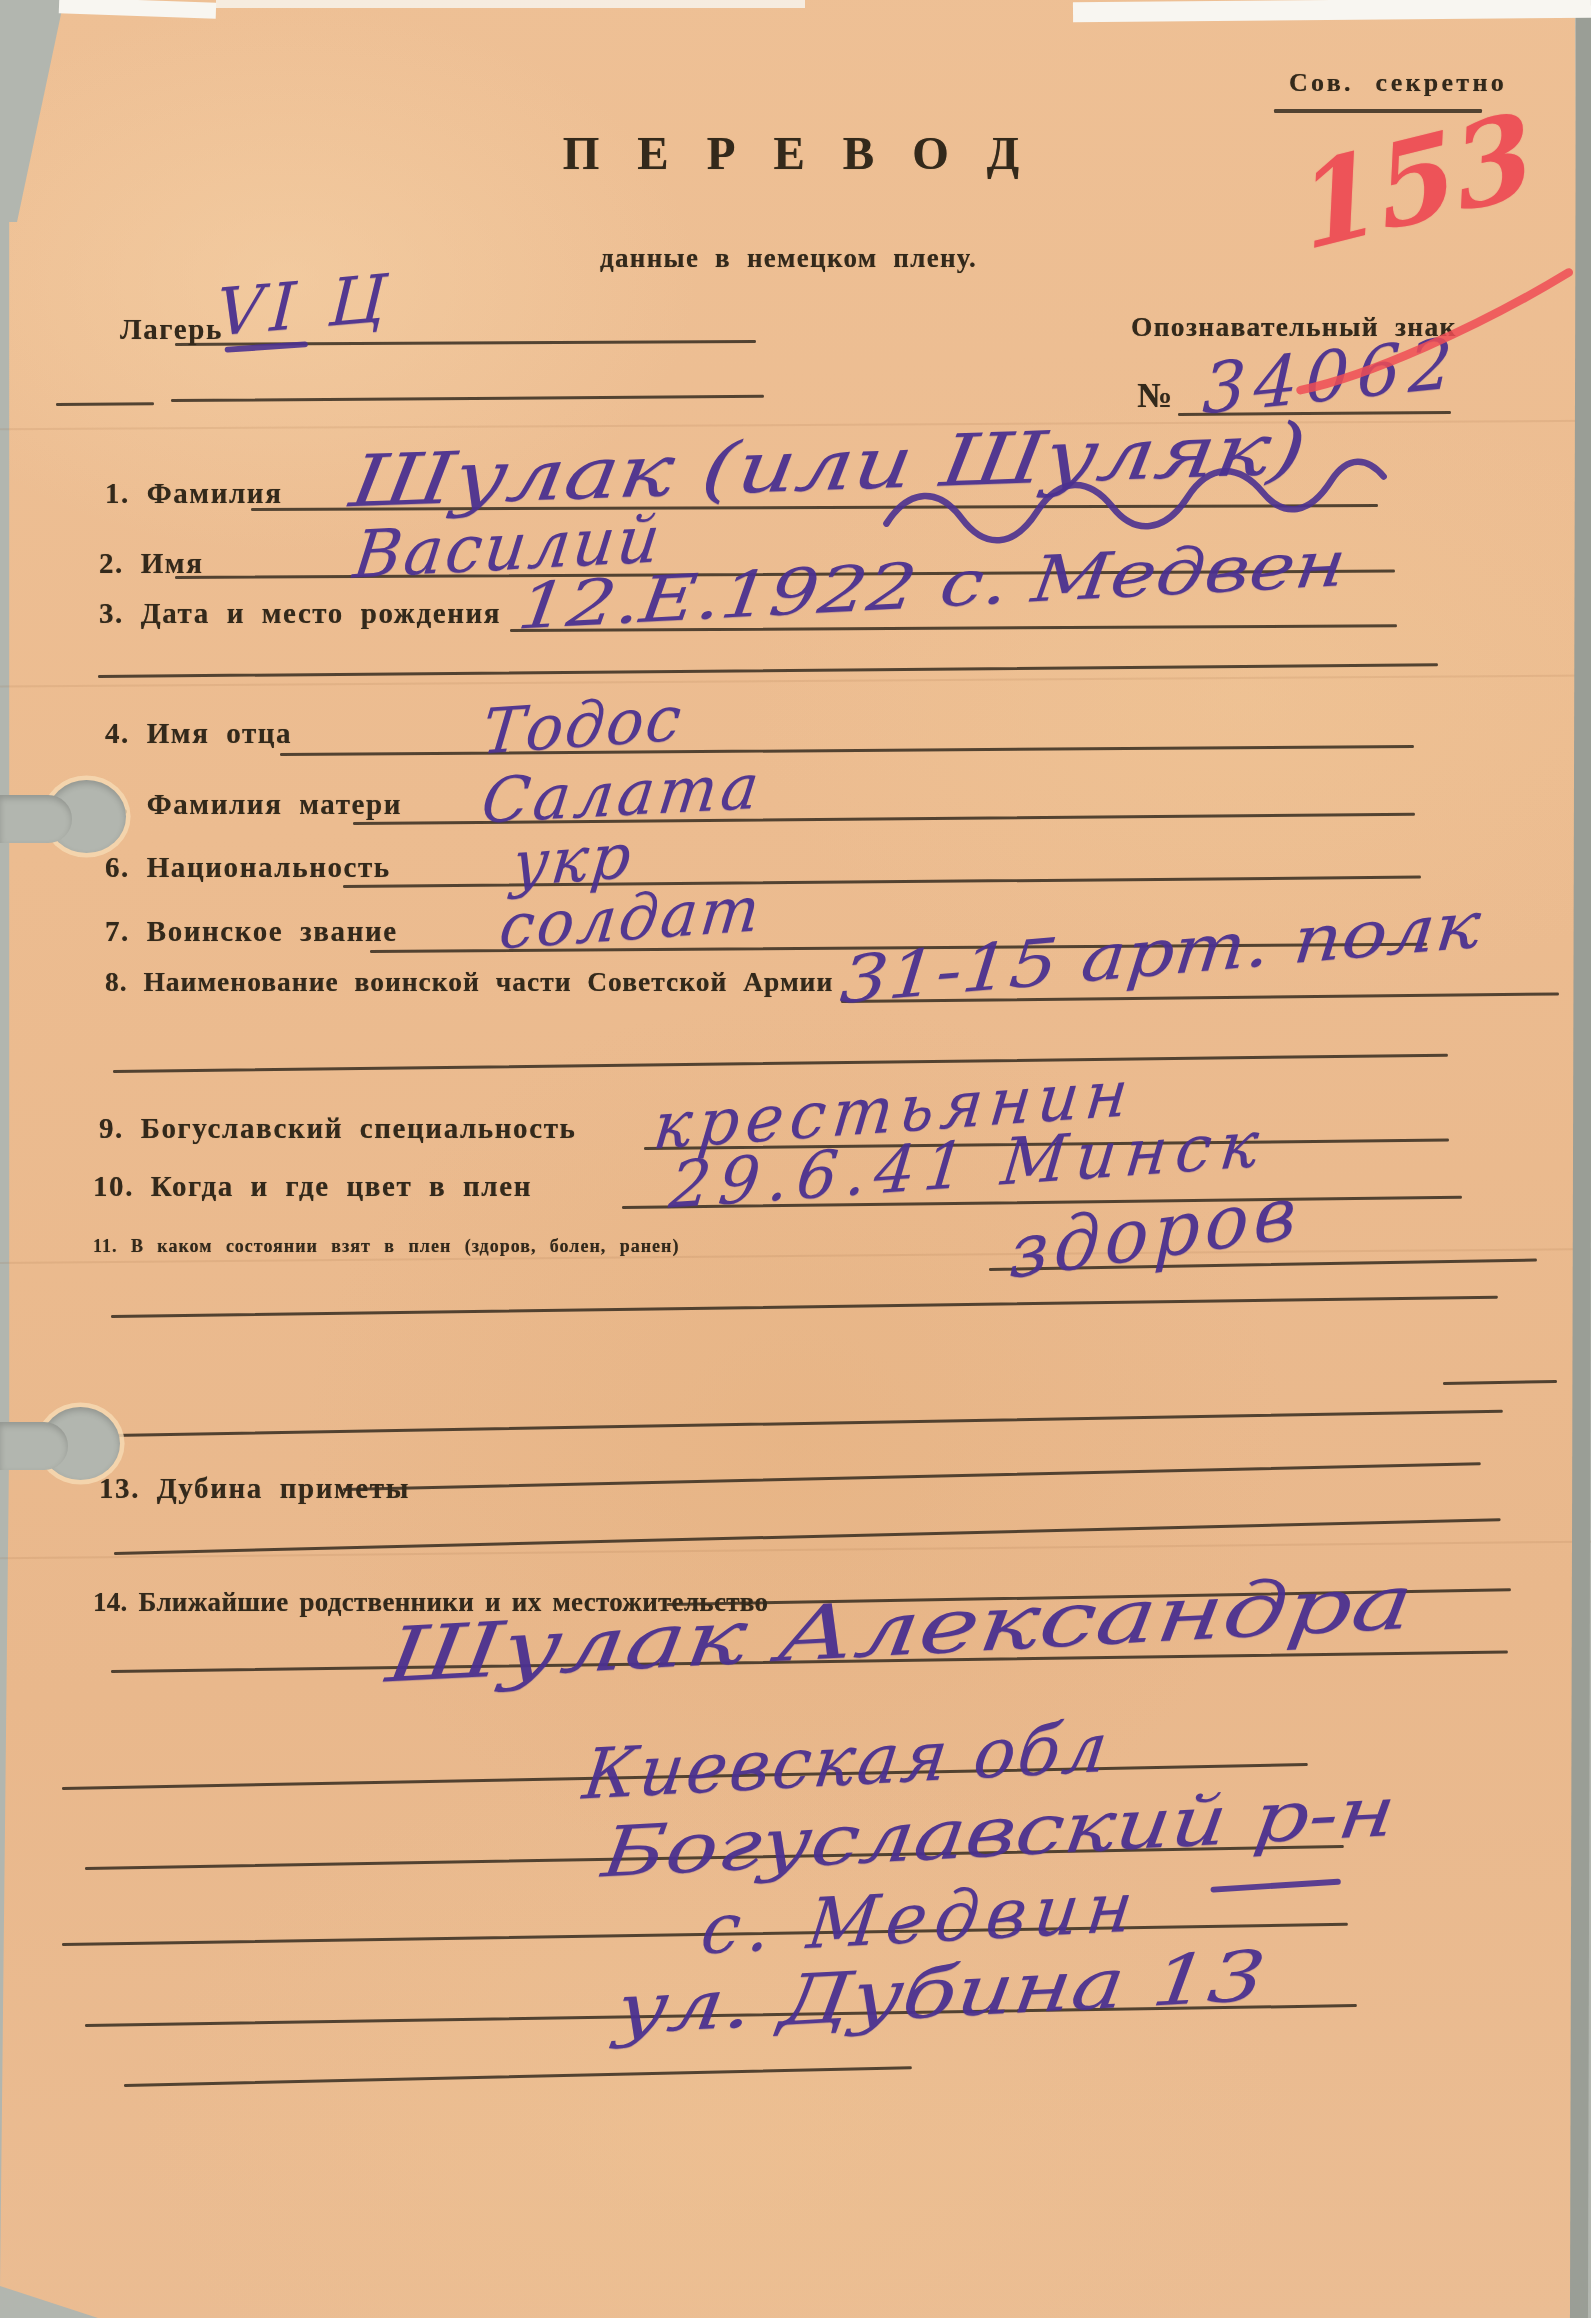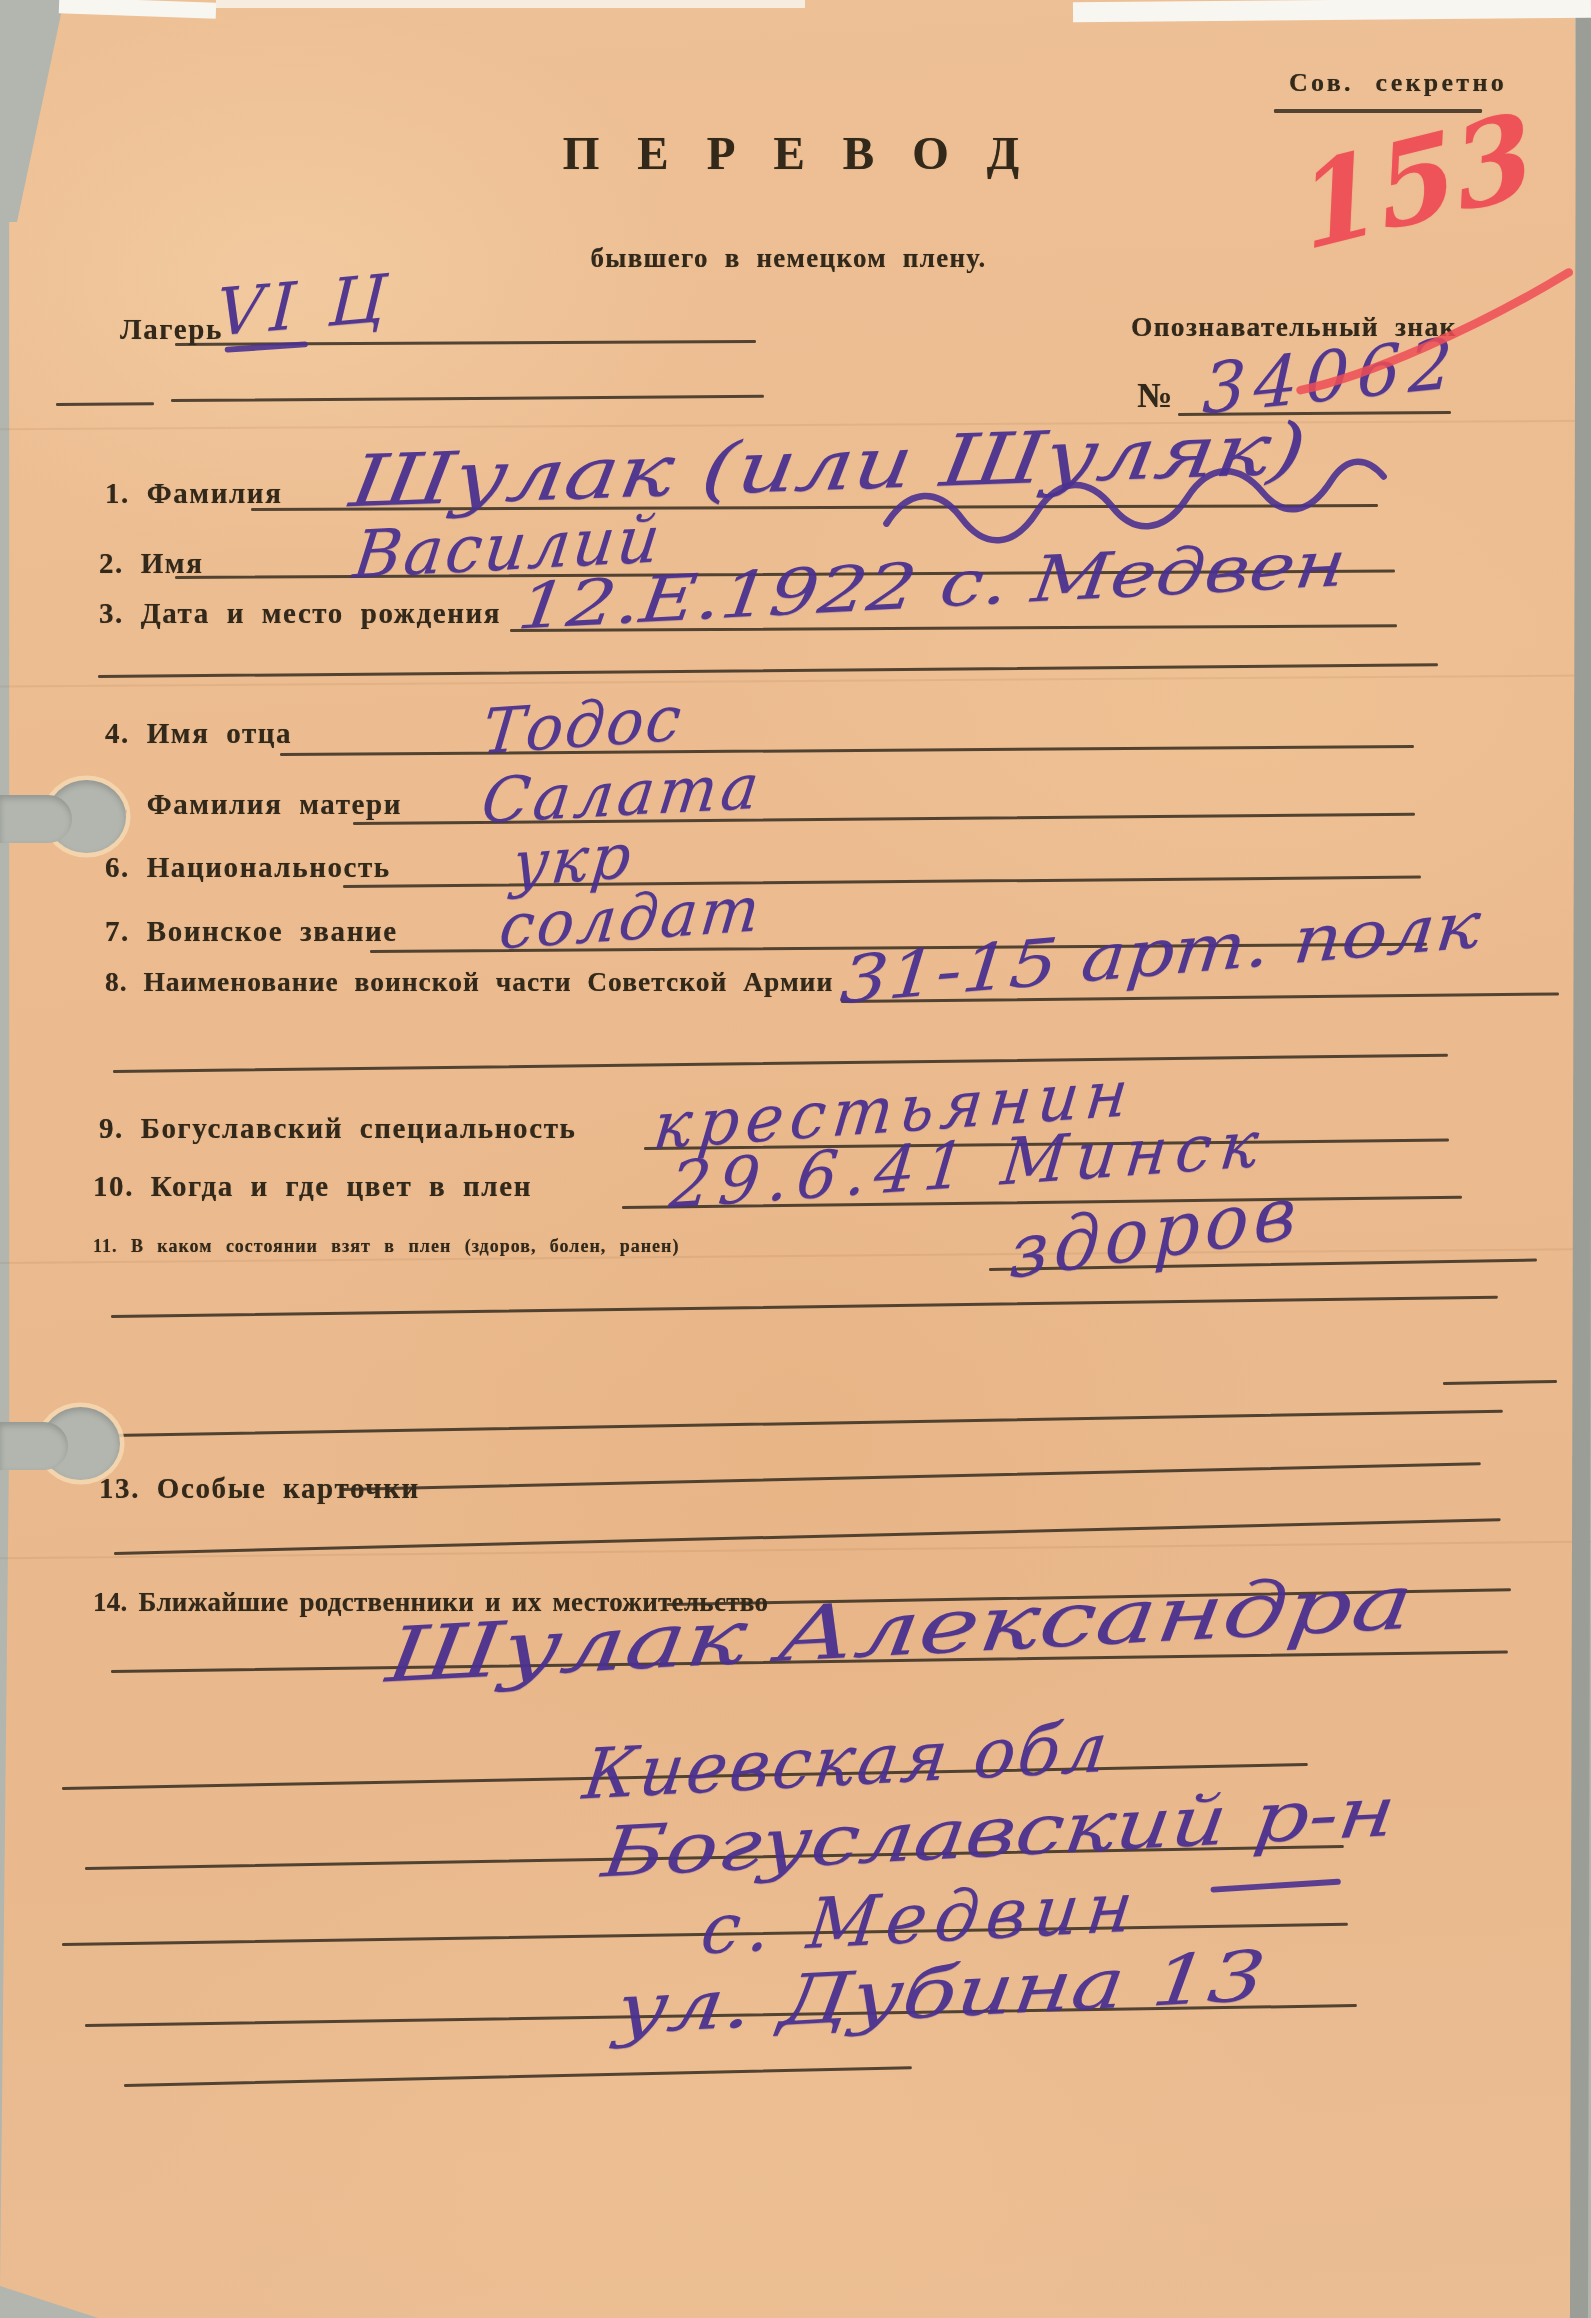--- a/index.html
+++ b/index.html
@@ -69,21 +69,21 @@
   <div class="rule" style="left:85px;top:1867px;width:1259px;transform:rotate(-1deg);"></div>
   <div class="rule" style="left:62px;top:1943px;width:1286px;transform:rotate(-.9deg);"></div>
   <div class="rule" style="left:85px;top:2024px;width:1272px;transform:rotate(-.9deg);"></div>
   <div class="rule" style="left:124px;top:2084px;width:788px;transform:rotate(-1.3deg);"></div>
 
   <div class="typed" style="left:1276px;top:68px;font-size:26px;letter-spacing:3.3px;word-spacing:11.8px;margin-left:13px;">Сов. секретно</div>
   <div class="rule" style="left:1274px;top:109px;width:208px;height:3.9px;"></div>
 
   <div class="typed" style="left:0;top:126px;width:1591px;text-align:center;font-size:47px;letter-spacing:9.2px;">П Е Р Е В О Д</div>
 
-  <div class="typed" style="left:0;top:243px;width:1577px;text-align:center;font-size:27px;letter-spacing:1.3px;">бывшего в немецком  плену.</div>
+  <div class="typed" style="left:0;top:243px;width:1577px;text-align:center;font-size:27px;letter-spacing:1.3px;">данные в немецком  плену.</div>
 
   <div class="hand red" style="left:1292px;top:143px;font-size:114px;transform:rotate(-14deg) skewX(-6deg);font-weight:700;">153</div>
 
   <div class="typed" style="left:120px;top:313px;">Лагерь</div>
   <div class="hand" style="left:219px;top:275px;font-size:65px;transform:rotate(-5deg) skewX(-8deg);letter-spacing:6.5px;">VI Ц</div>
 
   <div class="typed" style="left:1107px;top:311px;font-size:27.5px;letter-spacing:1.3px;margin-left:24px;">Опознавательный знак</div>
   <div class="typed" style="left:1137px;top:376px;font-size:35px;">№</div>
   <div class="hand" style="left:1204px;top:349px;font-size:69px;transform:rotate(-6deg) skewX(-8deg);letter-spacing:7.9px;">34062</div>
 
@@ -149,21 +149,21 @@
 
   <div class="typed" style="left:93px;top:1236px;font-size:18px;letter-spacing:1px;">
     <span>11.</span>
     <span>В каком состоянии взят в плен (здоров, болен, ранен)</span>
   </div>
   <div class="hand" style="left:1011px;top:1209px;font-size:73px;transform:rotate(-8deg) skewX(-10deg);letter-spacing:5.2px;">здоров</div>
 
 
   <div class="typed" style="left:99px;top:1472px;">
     <span>13.</span>
-    <span>Особые карточки</span>
+    <span>Дубина приметы</span>
   </div>
 
   <div class="typed" style="left:93px;top:1587px;font-size:27px;letter-spacing:0.3px;word-spacing:3.9px;">
     <span>14.</span>
     <span>Ближайшие родственники и их местожительство</span>
   </div>
   <div class="hand" style="left:393px;top:1611px;font-size:75px;transform:rotate(-3deg) skewX(-10deg) scaleX(1.35);">Шулак Александра</div>
 
   <div class="hand" style="left:589px;top:1734px;font-size:69px;transform:rotate(-3deg) skewX(-10deg);letter-spacing:2.6px;">Киевская обл</div>
   <div class="hand" style="left:608px;top:1812px;font-size:69px;transform:rotate(-3deg) skewX(-10deg) scaleX(1.25);">Богуславский р-н</div>

